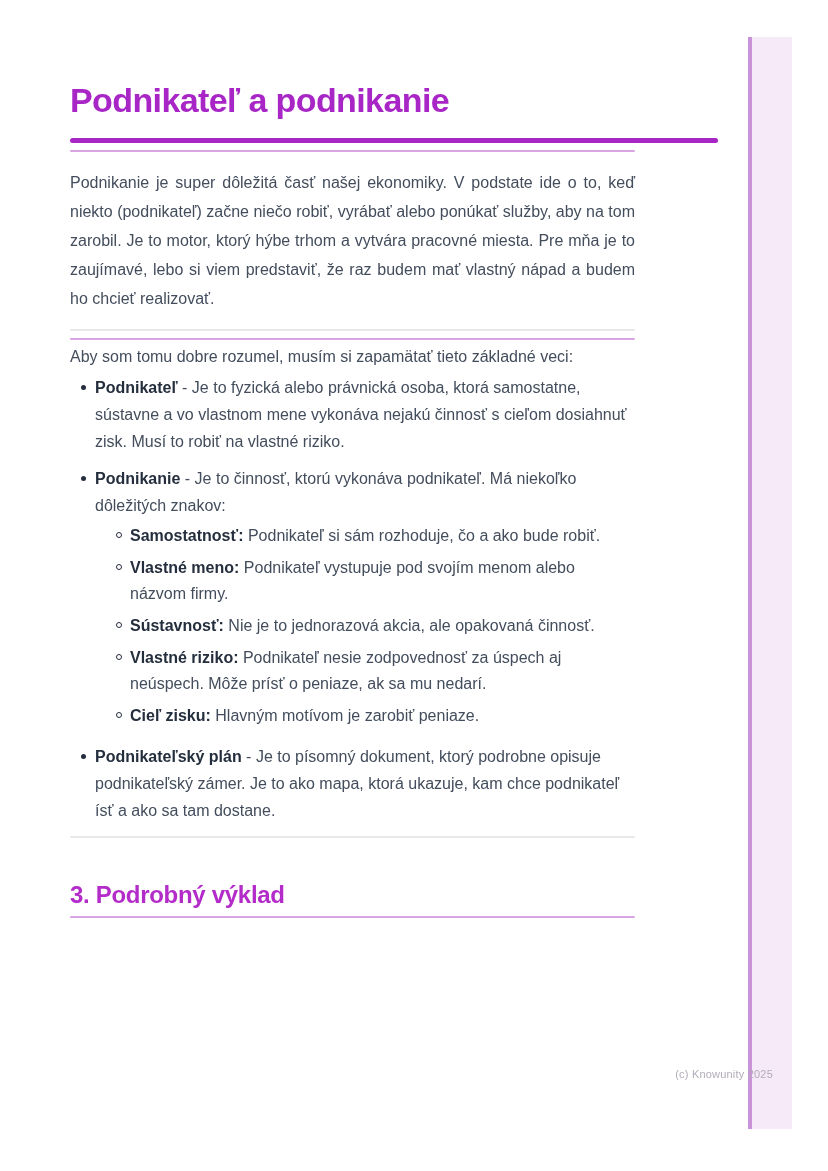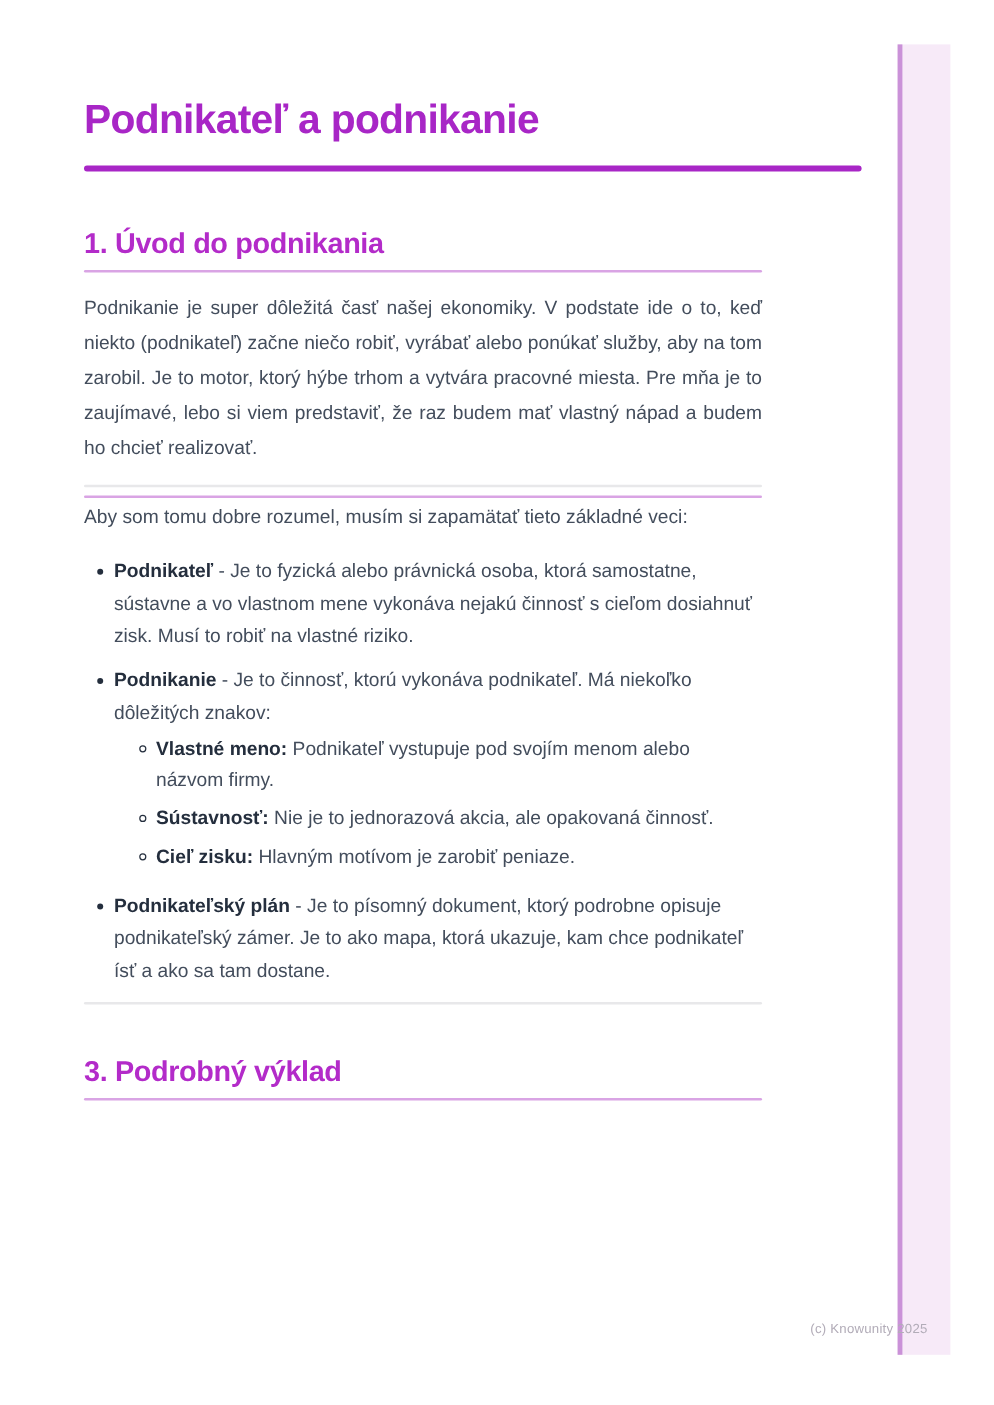--- a/index.html
+++ b/index.html
@@ -35,57 +35,56 @@
   .sec-heading.second{margin-top:43px;}
   .sec-heading.third{margin-top:42px;}
   .sec-underline{width:565px;height:2px;margin-top:7px;background:var(--heading_underline);border-radius:1px;}
   p.body-par{
     margin-top:16px;font-size:16px;line-height:29px;text-align:justify;
     color:var(--body_text);
   }
   .divider{width:565px;height:2px;margin-top:16px;background:var(--divider);border-radius:1px;}
   .divider.second{margin-top:12px;}
   p.intro{margin-top:2px;font-size:16px;line-height:29px;color:var(--body_text);}
-  ul.term-list{list-style:none;margin-top:17px;}
+  ul.term-list{list-style:none;margin-top:3px;}
   ul.term-list > li{
     position:relative;padding-left:25px;font-size:16px;line-height:27px;
   }
   ul.term-list > li + li{margin-top:10px;}
   ul.term-list > li.last{margin-top:14px;}
   .bullet-dot{
     position:absolute;left:11px;top:11px;width:5px;height:5px;border-radius:50%;
     background:var(--bold_text);
   }
   strong.term{font-weight:700;color:var(--bold_text);}
   ul.sub-term-list{list-style:none;margin-top:4px;}
   ul.sub-term-list > li{
     position:relative;padding-left:35px;font-size:16px;line-height:26px;
   }
   ul.sub-term-list > li + li{margin-top:6px;}
   .bullet-ring{
     position:absolute;left:21px;top:9px;width:6px;height:6px;border-radius:50%;
     border:1.5px solid var(--bold_text);background:transparent;
   }
   .footer-credit{
-    position:absolute;top:1102px;right:55px;z-index:3;
+    position:absolute;top:1068px;right:55px;z-index:3;
     font-size:11px;letter-spacing:0.2px;color:var(--footer_text);
   }
 </style>
 </head>
 <body>
 
 <div class="page-edge-bar"></div>
 
 <div class="content">
 
   <h1 class="doc-title">Podnikateľ a podnikanie</h1>
   <div class="title-rule"></div>
 
   <section>
-    <h2 class="sec-heading first">1. Úvod do podnikania</h2>
     <div class="sec-underline"></div>
     <p class="body-par">Podnikanie je super dôležitá časť našej ekonomiky. V podstate ide o to, keď niekto (podnikateľ) začne niečo robiť, vyrábať alebo ponúkať služby, aby na tom zarobil. Je to motor, ktorý hýbe trhom a vytvára pracovné miesta. Pre mňa je to zaujímavé, lebo si viem predstaviť, že raz budem mať vlastný nápad a budem ho chcieť realizovať.</p>
     <div class="divider"></div>
   </section>
 
   <section>
     <div class="sec-underline"></div>
     <p class="intro">Aby som tomu dobre rozumel, musím si zapamätať tieto základné veci:</p>
 
     <ul class="term-list">
@@ -96,27 +95,37 @@
       </li>
 
       <li>
         <span class="bullet-dot"></span>
         <strong class="term">Podnikanie</strong>
         <span>- Je to činnosť, ktorú vykonáva podnikateľ. Má niekoľko dôležitých znakov:</span>
 
         <ul class="sub-term-list">
           <li>
             <span class="bullet-ring"></span>
+            <strong class="term">Samostatnosť:</strong>
+            <span>Podnikateľ si sám rozhoduje, čo a ako bude robiť.</span>
+          </li>
+          <li>
+            <span class="bullet-ring"></span>
             <strong class="term">Vlastné meno:</strong>
             <span>Podnikateľ vystupuje pod svojím menom alebo názvom firmy.</span>
           </li>
           <li>
             <span class="bullet-ring"></span>
             <strong class="term">Sústavnosť:</strong>
             <span>Nie je to jednorazová akcia, ale opakovaná činnosť.</span>
+          </li>
+          <li>
+            <span class="bullet-ring"></span>
+            <strong class="term">Vlastné riziko:</strong>
+            <span>Podnikateľ nesie zodpovednosť za úspech aj neúspech. Môže prísť o peniaze, ak sa mu nedarí.</span>
           </li>
           <li>
             <span class="bullet-ring"></span>
             <strong class="term">Cieľ zisku:</strong>
             <span>Hlavným motívom je zarobiť peniaze.</span>
           </li>
         </ul>
       </li>
 
       <li class="last">

